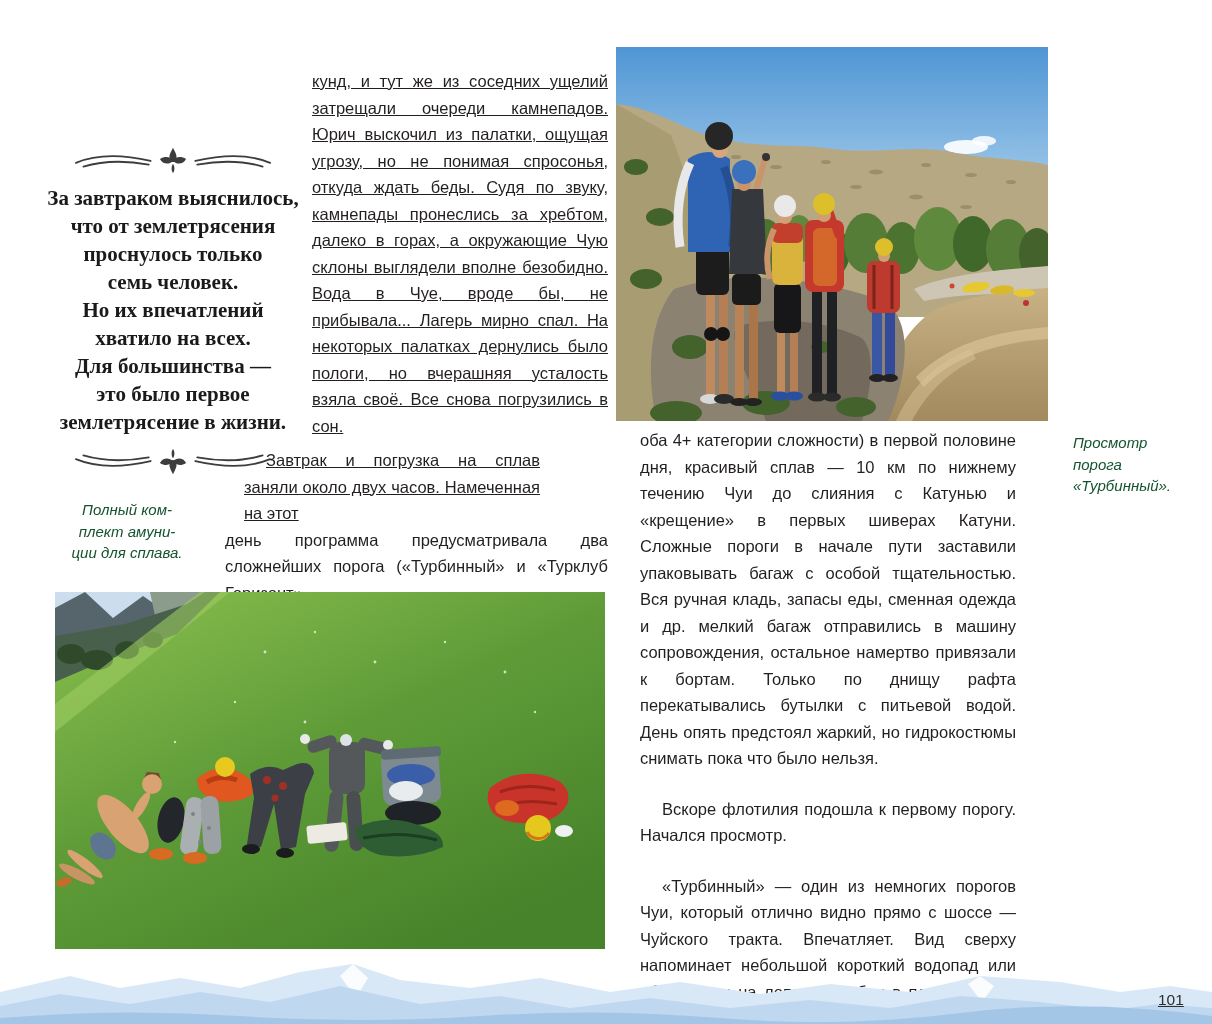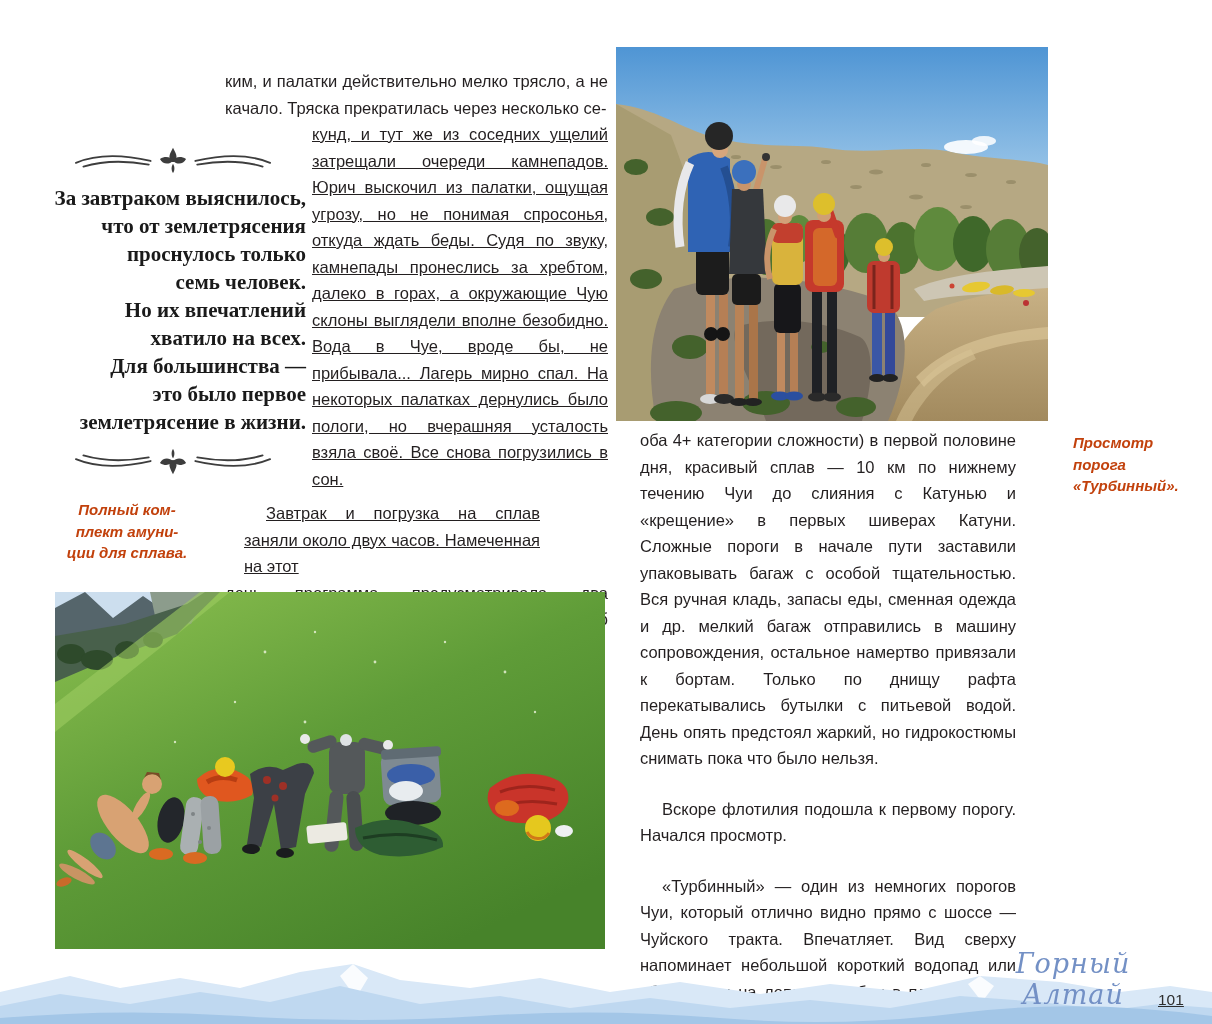--- a/index.html
+++ b/index.html
@@ -1,24 +1,24 @@
 <!DOCTYPE html>
 <html lang="ru"><head>
 <meta charset="utf-8">
 <style>
   html,body{margin:0;padding:0;background:#ffffff;}
   #page{position:relative;width:1212px;height:1024px;background:#ffffff;overflow:hidden;
         font-family:"Liberation Sans",sans-serif;color:#231f20;}
   
-  .leftcol{position:absolute;left:40px;top:146px;width:266px;text-align:right;}
+  .leftcol{position:absolute;left:40px;top:146px;width:266px;text-align:center;}
   .ornament{display:block;margin:0 auto;}
   .ornament.flip{transform:scaleY(-1);}
   .pullquote{font-family:"Liberation Serif","DejaVu Serif",serif;font-weight:bold;
              font-size:21px;line-height:28px;white-space:pre-line;margin:10px 0 12px 0;color:#1a1a1a;}
-  .caption{font-style:italic;font-size:15px;line-height:21.5px;color:#c2410c;white-space:pre-line;font-weight:bold;}
+  .caption{font-style:italic;font-size:15px;line-height:21.5px;color:#14532d;white-space:pre-line;}
   .caption-left{position:absolute;left:52px;top:499px;width:150px;text-align:center;}
   .caption-right{position:absolute;left:1073px;top:432px;width:115px;text-align:left;}
   
   .body-text{font-size:16.5px;line-height:26.5px;text-align:justify;}
   .midcol{position:absolute;left:225px;top:68px;width:383px;}
   .mid-narrow{width:296px;margin-left:87px;text-decoration:underline;}
   .indent{text-indent:22px;}
   .mt{margin-top:8px;margin-left:19px;}
   .rightcol{position:absolute;left:640px;top:427px;width:376px;}
   .rightcol p{margin:0;}
@@ -77,21 +77,20 @@
         <path d="M110 19 C112.5 23 111.5 27 110 29 C108.5 27 107.5 23 110 19 Z"></path>
       </g>
     </svg>
   </div>
 
   <div class="caption caption-left">Полный ком-
 плект амуни-
 ции для сплава.</div>
 
   <div class="midcol body-text">
-    <div>ким, и палатки действительно мелко трясло, а не качало. Тряска прекратилась через несколько се-</div>
     <div class="mid-narrow">кунд, и тут же из соседних ущелий затрещали очереди камнепадов. Юрич выскочил из палатки, ощущая угрозу, но не понимая спросонья, откуда ждать беды. Судя по звуку, камнепады пронеслись за хребтом, далеко в горах, а окружающие Чую склоны выглядели вполне безобидно. Вода в Чуе, вроде бы, не прибывала... Лагерь мирно спал. На некоторых палатках дернулись было пологи, но вчерашняя усталость взяла своё. Все снова погрузились в сон.</div>
     <div class="mid-narrow indent mt">Завтрак и погрузка на сплав заняли около двух часов. Намеченная на этот</div>
     <div>день программа предусматривала два сложнейших порога («Турбинный» и «Турклуб Горизонт» —</div>
   </div>
 
   <div class="photo-top">
     <svg viewBox="0 0 432 374" preserveAspectRatio="none">
       <defs>
         <linearGradient id="sky" x1="0" y1="0" x2="0" y2="1">
           <stop offset="0" stop-color="#4f95d4"></stop>
@@ -326,16 +325,15 @@
     </svg>
   </div>
 
   <svg class="footer-art" viewBox="0 0 1212 66" preserveAspectRatio="none">
     <path fill="#d9e8f7" d="M0 34 L70 18 L120 30 L180 20 L240 30 L300 14 L353 6 L400 22 L470 30 L540 20 L610 34 L680 24 L760 36 L830 26 L910 34 L980 18 L1060 24 L1120 34 L1170 28 L1212 34 V66 H0 Z"></path>
     <path fill="#ffffff" opacity="0.85" d="M340 18 L353 6 L368 20 L356 40 Z"></path>
     <path fill="#ffffff" opacity="0.85" d="M968 26 L980 18 L994 28 L982 44 Z"></path>
     <path fill="#bfd8f0" d="M0 48 L60 36 L130 46 L200 34 L270 44 L340 28 L420 46 L500 38 L570 50 L650 40 L730 50 L810 42 L890 50 L960 38 L1040 44 L1110 52 L1160 46 L1212 50 V66 H0 Z"></path>
     <path fill="#a3c6e7" d="M0 60 Q120 50 240 58 T480 58 T720 60 T960 55 T1212 58 V66 H0 Z"></path>
   </svg>
-  <div class="footer-script">Горный Алтай</div>
   <div class="page-num">101</div>
 
 </div>
 
 </body></html>

